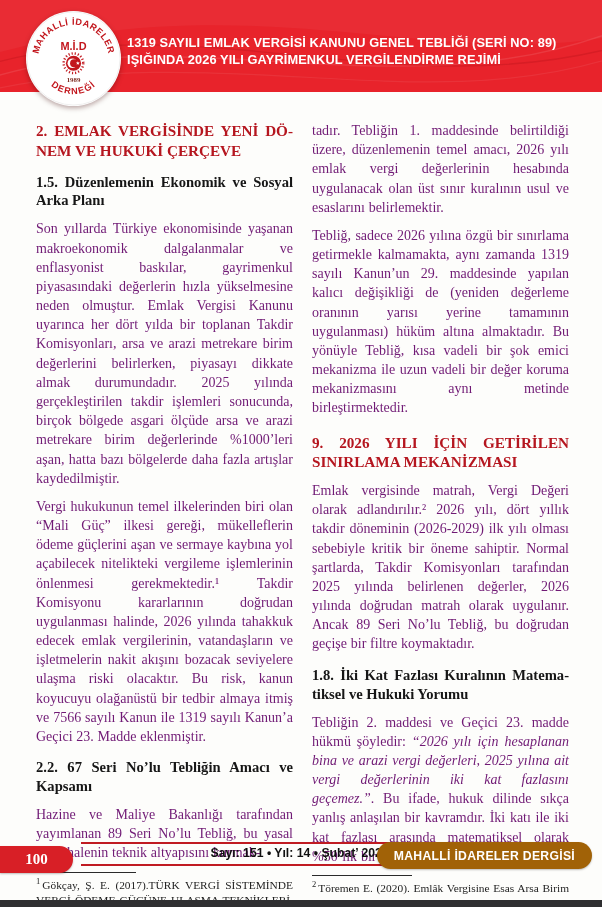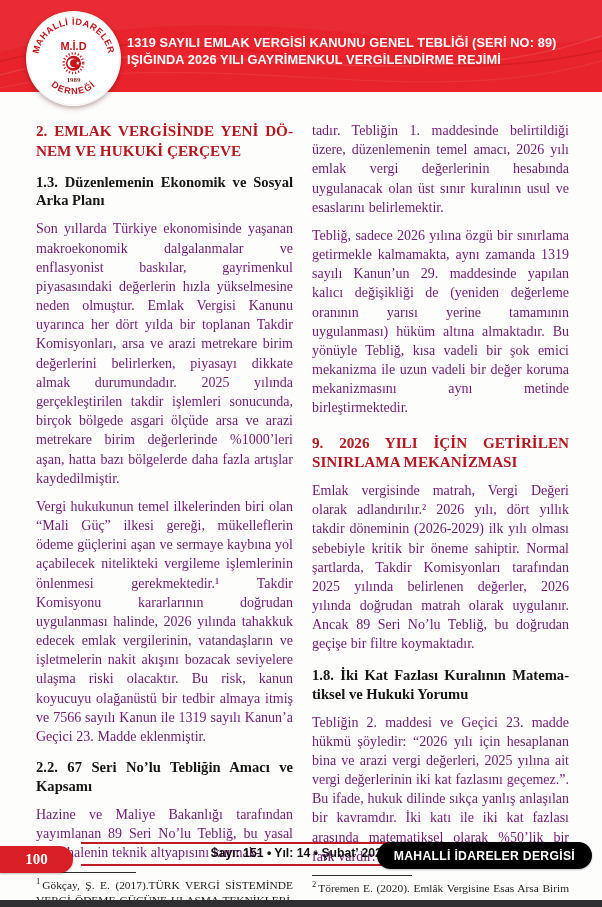--- a/index.html
+++ b/index.html
@@ -36,21 +36,21 @@
   }
   .h-section.spaced { margin-top:6px; }
   .h-sub {
     color:#161616; font-weight:700; font-size:14.6px; line-height:1.3;
     margin:3px 0 9px; text-align:justify;
   }
   .body-p {
     margin:0 0 9px; font-size:14px; line-height:1.37; color:#701a75;
     text-align:justify; word-spacing:0.02em;
   }
-  .body-p .quote-italic { }
+  .body-p .quote-italic { font-style:italic; }
   .footnote {
     margin-top:auto; font-size:11.4px; line-height:1.34; color:#1d1d1d;
     text-align:justify;
   }
   .fn-rule { width:100px; height:0; border-top:1.2px solid #2a2a2a; margin:0 0 5px 0; }
   .fn-marker { font-size:8.5px; vertical-align:super; line-height:0; margin-right:2px; }
   
   .footer { position:absolute; left:0; top:840px; width:602px; height:42px; }
   .page-badge {
     position:absolute; left:0; top:6px; width:73px; height:27px;
@@ -62,21 +62,21 @@
   .mid-rules { position:absolute; left:81px; top:0; width:311px; height:28px; }
   .rule-top    { position:absolute; left:0; right:0; top:2px;  height:2px; background:#c01b22; }
   .rule-bottom { position:absolute; left:0; right:0; top:24px; height:2px; background:#c01b22; }
   .issue-line {
     position:absolute; right:3px; top:6px; white-space:nowrap;
     font-family:"Liberation Sans", sans-serif; font-weight:700; font-size:12.6px;
     color:#101010; transform:scaleX(0.97); transform-origin:right top;
   }
   .journal-badge {
     position:absolute; right:10px; top:2px; height:27px;
-    background:#000000; border-radius:16px; color:#ffffff;
+    background:#a16207; border-radius:16px; color:#ffffff;
     display:flex; align-items:center; padding:0 17px;
     font-family:"Liberation Sans", sans-serif; font-weight:700; font-size:12.2px;
     letter-spacing:0.3px; box-shadow:0 1px 2px rgba(0,0,0,.25); white-space:nowrap;
   }
   .bottom-bar { position:absolute; left:0; bottom:0; width:602px; height:7px; background:#2f2f31; }
 </style>
 </head>
 <body>
 
 <div class="page">
@@ -116,21 +116,21 @@
         </g>
         <text x="50" y="74.5" font-family="Liberation Serif, serif" font-size="7.2" font-weight="bold" fill="#7d2b20" text-anchor="middle">1989</text>
       </svg>
     </div>
   </div>
 
   <div class="content">
 
     <div class="col">
       <div class="h-section">2. EMLAK VERGİSİNDE YENİ DÖ­NEM VE HUKUKİ ÇERÇEVE</div>
-      <div class="h-sub">1.3. Düzenlemenin Ekonomik ve Sosyal Arka Planı</div>
+      <div class="h-sub">1.5. Düzenlemenin Ekonomik ve Sosyal Arka Planı</div>
       <p class="body-p">Son yıllarda Türkiye ekonomisinde yaşanan makroekonomik dalgalanmalar ve enflasyonist baskılar, gayrimenkul piyasasındaki değerlerin hızla yükselmesine neden olmuştur. Emlak Vergisi Kanunu uyarınca her dört yılda bir toplanan Takdir Komisyonları, arsa ve arazi metrekare birim değerlerini belirlerken, piyasayı dikkate almak durumundadır. 2025 yılında gerçekleştirilen takdir işlemleri sonucunda, birçok bölgede asgari ölçüde arsa ve arazi metrekare birim değerlerinde %1000’leri aşan, hatta bazı bölgelerde daha fazla artışlar kaydedilmiştir.</p>
       <p class="body-p">Vergi hukukunun temel ilkelerinden biri olan “Mali Güç” ilkesi gereği, mükelleflerin ödeme güçlerini aşan ve sermaye kaybına yol açabilecek nitelikteki vergileme işlemlerinin önlenmesi gerekmektedir.¹ Takdir Komisyonu kararlarının doğrudan uygulanması halinde, 2026 yılında tahakkuk edecek emlak vergilerinin, vatandaşların ve işletmelerin nakit akışını bozacak seviyelere ulaşma riski olacaktır. Bu risk, kanun koyucuyu olağanüstü bir tedbir almaya itmiş ve 7566 sayılı Kanun ile 1319 sayılı Kanun’a Geçici 23. Madde eklenmiştir.</p>
       <div class="h-sub">2.2. 67 Seri No’lu Tebliğin Amacı ve Kapsamı</div>
       <p class="body-p">Hazine ve Maliye Bakanlığı tarafından yayımlanan 89 Seri No’lu Tebliğ, bu yasal müdahalenin teknik altyapısını kurmak-</p>
       <div class="footnote">
         <div class="fn-rule"></div>
         <span class="fn-marker">1</span><span>Gökçay, Ş. E. (2017).TÜRK VERGİ SİSTEMİNDE VERGİ ÖDEME GÜCÜNE ULAŞMA TEKNİKLERİ. Journal of Life Economics, 4(3), 117.</span>
       </div>
     </div>
 

